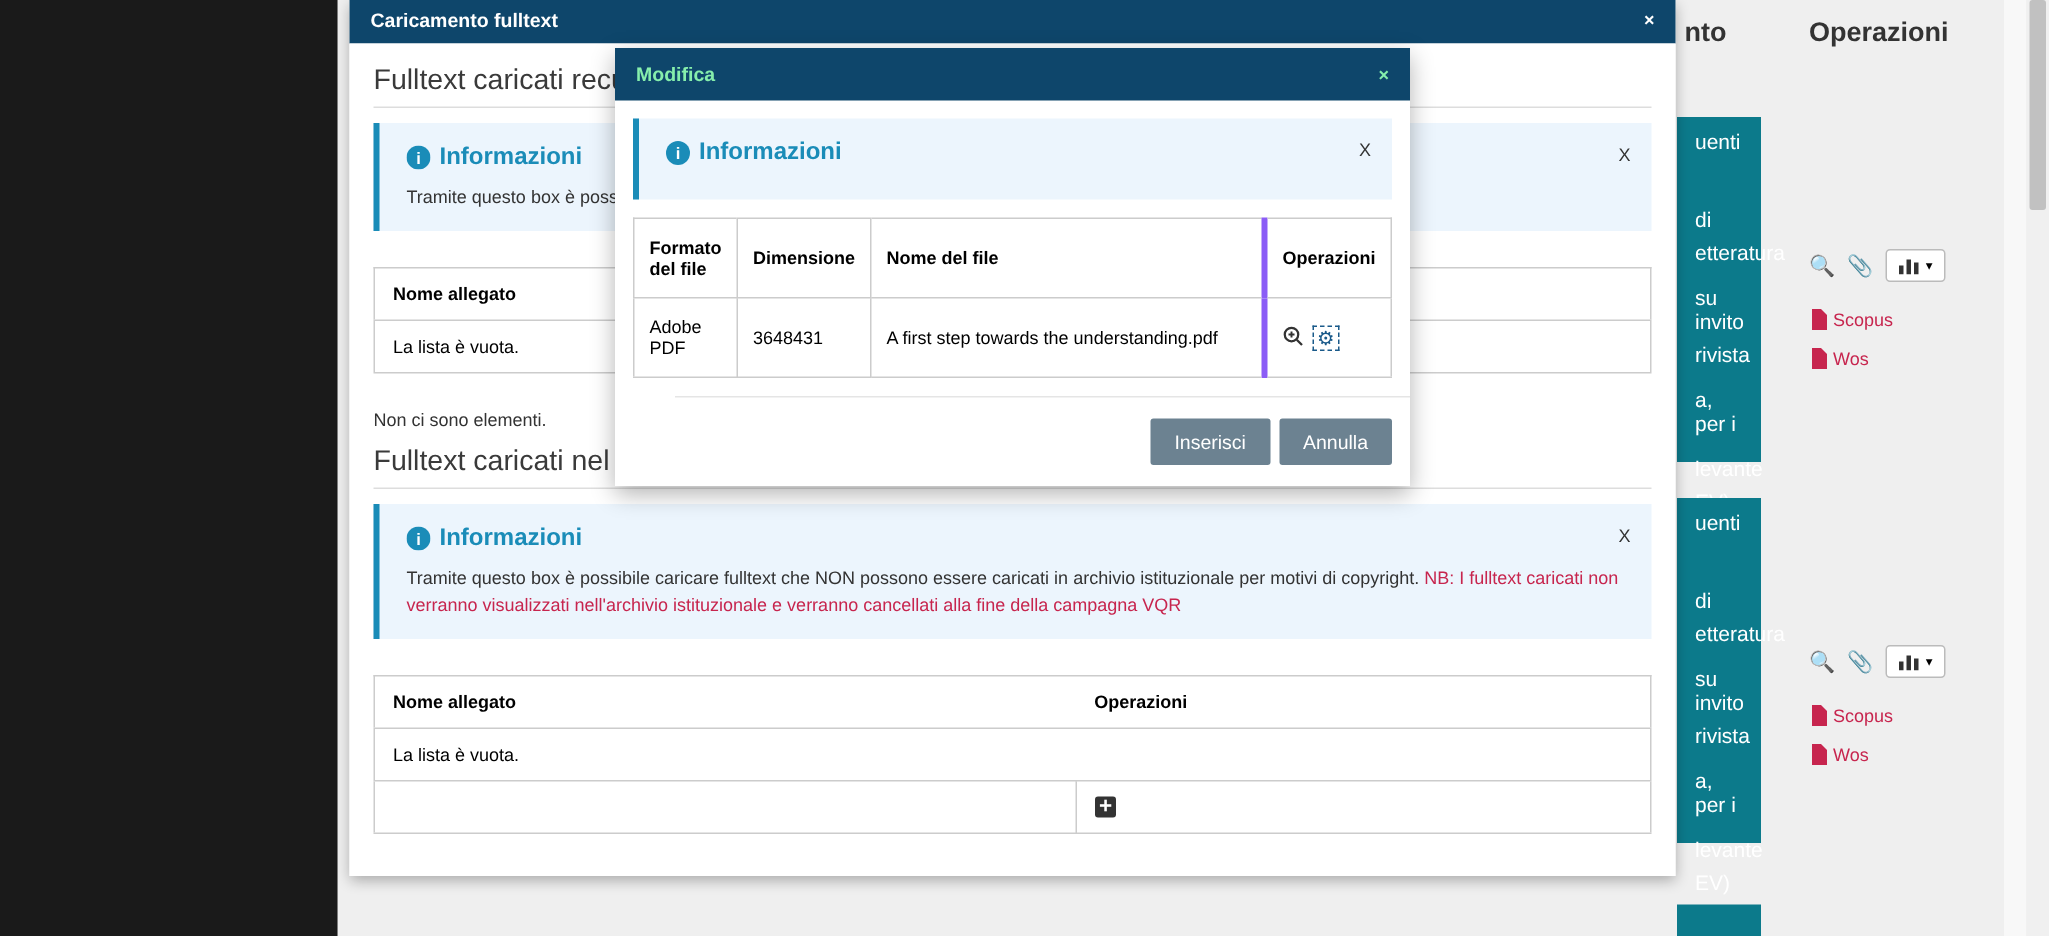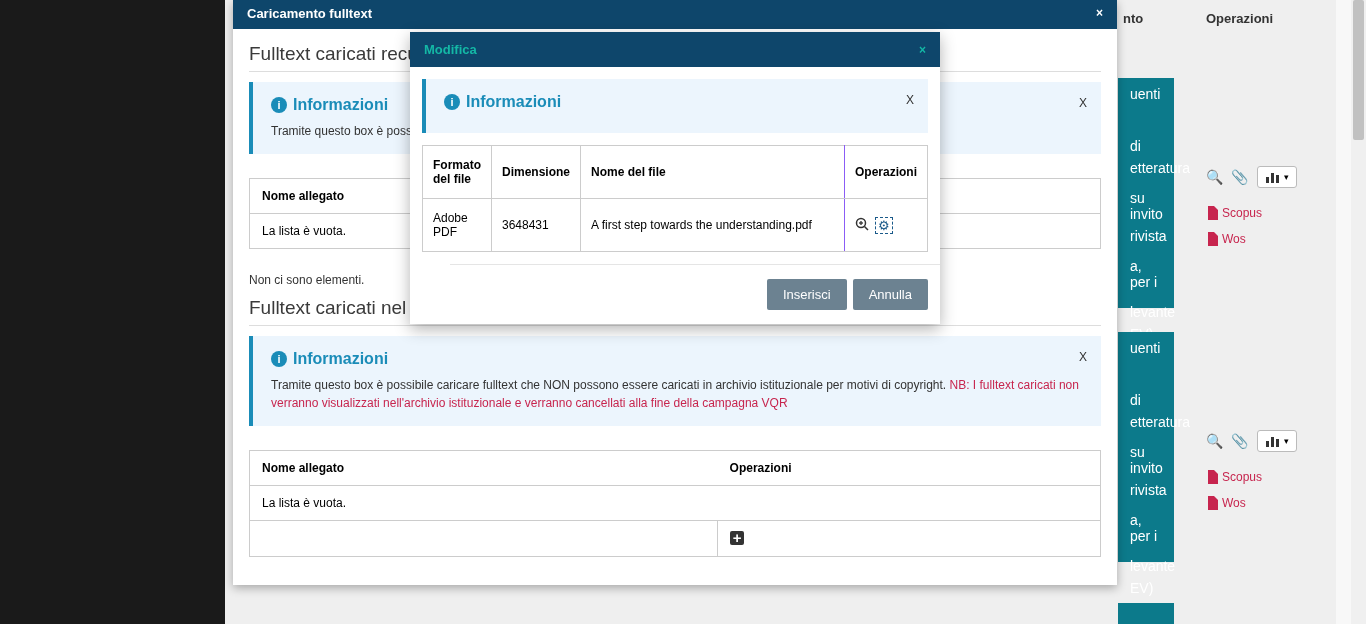--- a/index.html
+++ b/index.html
@@ -5,21 +5,21 @@
 * { box-sizing: border-box; margin: 0; padding: 0; font-family: Arial, Helvetica, sans-serif; }
 body { width: 1366px; height: 624px; overflow: hidden; position: relative; background: #000; }
 
 .bg-layer { position: absolute; left: 225px; top: 0; width: 1135px; height: 624px; background: #efefef; }
 .bg-sidebar { position: absolute; left: 0; top: 0; width: 225px; height: 624px; background: #1a1a1a; }
 
 .bg-card { position: absolute; background: #0c7a8b; color: #fff; font-size: 14px; padding: 8px 12px; border-radius: 0; }
 .bg-card.tall { height: 230px; }
 .bg-card .line { display: block; margin-bottom: 6px; }
 
-.bg-ops { position: absolute; font-size: 13px; color: #333; font-weight: bold; }
+.bg-ops { position: absolute; font-size: 18px; color: #333; font-weight: bold; }
 
 .bg-scopus { position: absolute; color: #c7254e; font-size: 12px; display: flex; flex-direction: column; gap: 12px; }
 .bg-scopus a { color: #c7254e; text-decoration: none; display: flex; align-items: center; gap: 4px; }
 
 .bg-icons { position: absolute; display: flex; align-items: center; gap: 8px; }
 .bg-icons .ic { color: #c7254e; font-size: 14px; }
 .bg-icons .btn { border: 1px solid #bbb; border-radius: 3px; padding: 4px 8px; background: #fff; display: inline-flex; align-items: center; }
 .modal1 { position: absolute; left: 233px; top: 0; width: 884px; background: #fff; box-shadow: 0 3px 9px rgba(0,0,0,.3); }
 .modal1-header { background: #0e466b; color: #fff; padding: 6px 14px 8px; font-size: 13px; font-weight: bold; display: flex; justify-content: space-between; }
 .modal1-header .close { font-size: 12px; cursor: pointer; }
@@ -34,32 +34,32 @@
 .info-box .close-x { position: absolute; right: 14px; top: 14px; color: #333; font-size: 12px; cursor: pointer; }
 
 .bordered-table { border: 1px solid #ccc; width: 100%; border-collapse: collapse; margin-bottom: 14px; margin-top: 20px; }
 .bordered-table th, .bordered-table td { padding: 10px 12px; text-align: left; font-size: 12px; border-bottom: 1px solid #ccc; }
 .bordered-table th { font-weight: bold; background: #fff; }
 
 .empty-text { font-size: 12px; color: #333; padding: 10px 0; }
 
 
 .modal2 { position: absolute; left: 410px; top: 32px; width: 530px; background: #fff; box-shadow: 0 5px 15px rgba(0,0,0,.3); z-index: 10; }
-.modal2-header { background: #0e466b; color: #14b8a6; padding: 10px 14px; font-size: 13px; font-weight: bold; display: flex; justify-content: space-between; align-items: center; gap: 36px; }
+.modal2-header { background: #0e466b; color: #86efac; padding: 10px 14px; font-size: 13px; font-weight: bold; display: flex; justify-content: space-between; align-items: center; gap: 36px; }
 .modal2-header .close { font-size: 12px; cursor: pointer; }
 .modal2-body { padding: 0; }
 
 .modal2 .info-box { margin: 12px; }
 
 .data-table { width: calc(100% - 24px); margin: 0 12px; border-collapse: collapse; border: 1px solid #ccc; }
 .data-table th, .data-table td { padding: 12px 10px; text-align: left; font-size: 12px; border-bottom: 1px solid #ccc; vertical-align: middle; }
 .data-table th { font-weight: bold; }
 .data-table th:first-child, .data-table td:first-child { border-right: 1px solid #ccc; width: 65px; margin-left: 47px; }
 .data-table th:nth-child(2), .data-table td:nth-child(2) { border-right: 1px solid #ccc; width: 85px; }
-.data-table th:nth-child(3), .data-table td:nth-child(3) { border-right: 1px solid #8b5cf6; }
+.data-table th:nth-child(3), .data-table td:nth-child(3) { border-right: 4px solid #8b5cf6; }
 .data-table th:last-child, .data-table td:last-child { width: 70px; }
 
 .op-icons { display: flex; gap: 6px; align-items: center; }
 .op-icons .zoom { font-size: 14px; cursor: pointer; color: #333; }
 .op-icons .gear { font-size: 13px; cursor: pointer; color: #1a5a8a; border: 1px dashed #1a5a8a; padding: 0 2px; }
 
 .modal2-footer { padding: 14px 12px; display: flex; justify-content: flex-end; gap: 6px; border-top: 1px solid #e5e5e5; margin-top: 12px; margin-left: 40px; }
 .modal2-footer .btn { padding: 8px 16px; border: none; color: #fff; font-size: 13px; border-radius: 2px; cursor: pointer; }
 .btn-primary { background: #6c8291; }
 .btn-secondary { background: #6c8291; }

